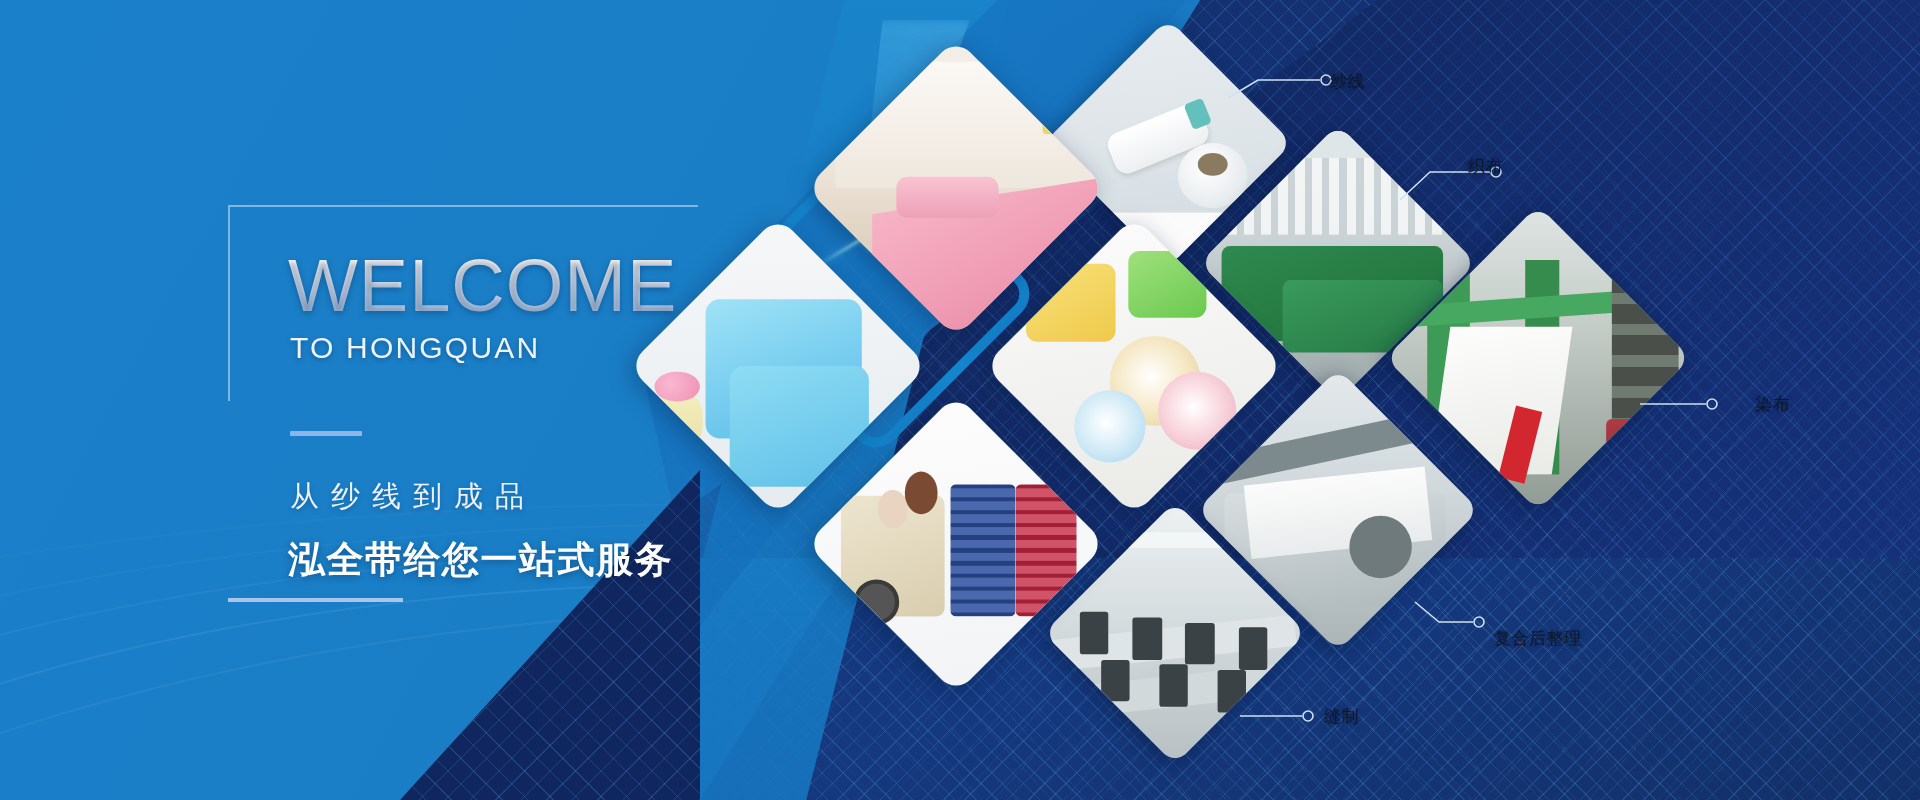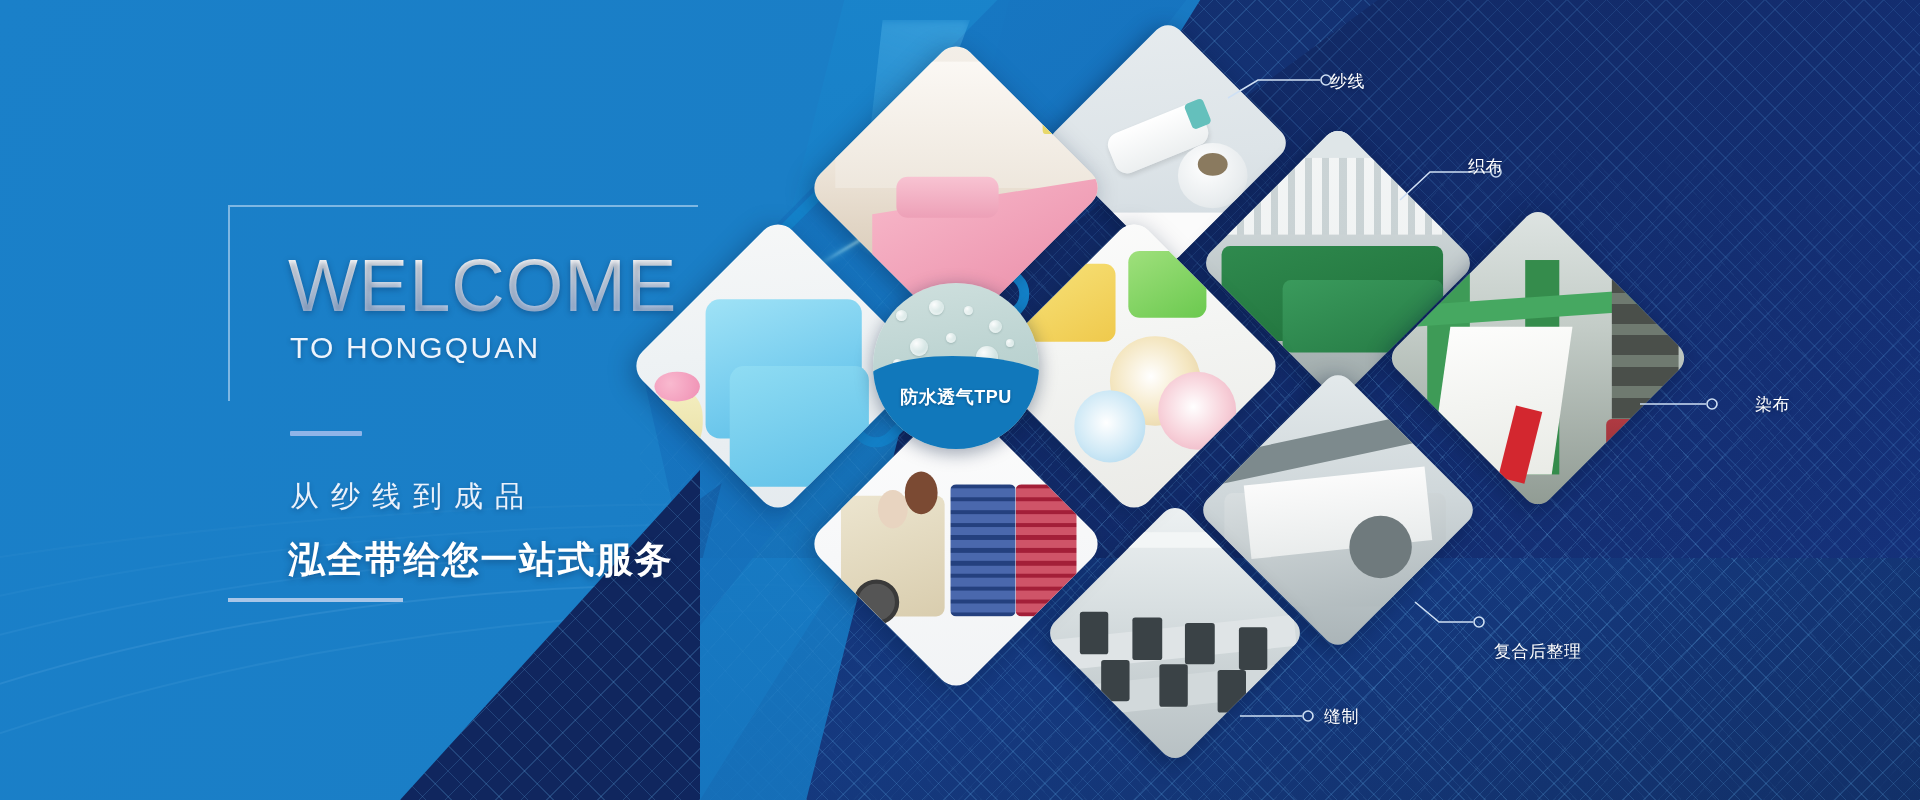--- a/index.html
+++ b/index.html
@@ -295,21 +295,21 @@
   .ph-sew .tbl2{position:absolute;left:4%;top:66%;width:92%;height:12%;background:#d2d9db;transform:rotate(-6deg);}
   .ph-sew .mach{position:absolute;width:11%;height:16%;background:#3a4246;border-radius:2px;}
   .ph-sew .lamp{position:absolute;left:8%;top:12%;width:84%;height:6%;background:#f3f6f6;}
 
   
   .leader{ position:absolute; }
   .leader svg{ display:block; overflow:visible; }
   .leader .dot{ fill:none; stroke:#cfe0f4; stroke-width:1.6; }
   .leader .ln{ stroke:#cfe0f4; stroke-width:1.6; fill:none; }
   .plabel{
-    position:absolute; color:#ffffff; font-size:17px; white-space:nowrap;
+    position:absolute; color:#0f172a; font-size:17px; white-space:nowrap;
     text-shadow:0 1px 4px rgba(2,20,55,.6); letter-spacing:.5px;
   }
 </style>
 </head>
 <body>
 
 <div id="stage">
 
   <div class="bg-base"></div>
 
@@ -386,37 +386,20 @@
       <div class="inner ph-bib">
         <div class="person"></div>
           <div class="head1"></div>
           <div class="head2"></div>
         <div class="wheel"></div>
           <div class="plaid1"></div>
           <div class="plaid2"></div>
       </div>
     </div>
 
-    <div class="tpu" style="left:153px; top:153px;">
-      <div class="drops">
-        <div class="d" style="left:14%;top:16%;width:11px;height:11px;"></div>
-        <div class="d" style="left:34%;top:10%;width:15px;height:15px;"></div>
-        <div class="d" style="left:55%;top:14%;width:9px;height:9px;"></div>
-        <div class="d" style="left:70%;top:22%;width:13px;height:13px;"></div>
-        <div class="d" style="left:22%;top:33%;width:18px;height:18px;"></div>
-        <div class="d" style="left:44%;top:30%;width:10px;height:10px;"></div>
-        <div class="d" style="left:62%;top:38%;width:22px;height:22px;"></div>
-        <div class="d" style="left:12%;top:46%;width:9px;height:9px;"></div>
-        <div class="d" style="left:36%;top:46%;width:12px;height:12px;"></div>
-        <div class="d" style="left:80%;top:34%;width:8px;height:8px;"></div>
-        <div class="d" style="left:50%;top:52%;width:8px;height:8px;"></div>
-      </div>
-      <div class="wave"></div>
-      <div class="tpu-label">防水透气TPU</div>
-    </div>
   </div>
 
   <div class="pdm" style="left:1080px; top:55px;">
     <div class="inner ph-yarn">
       <div class="desk"></div>
         <div class="cone"></div>
         <div class="tip"></div>
       <div class="ball"></div>
         <div class="hole"></div>
     </div>
@@ -471,21 +454,21 @@
         <div class="sheet"></div>
         <div class="drum"></div>
     </div>
   </div>
   <div class="leader" style="left:1415px; top:596px;">
     <svg width="90" height="36">
         <path class="ln" d="M0 6 L24 26 L58 26"></path>
         <circle class="dot" cx="64" cy="26" r="5"></circle>
       </svg>
   </div>
-  <div class="plabel" style="left:1494px; top:640px;font-family:Liberation Mono, monospace;">复合后整理</div>
+  <div class="plabel" style="left:1494px; top:627px;font-family:Liberation Mono, monospace;">复合后整理</div>
 
   <div class="pdm" style="left:1082px; top:540px; width:186px; height:186px;">
     <div class="inner ph-sew">
       <div class="lamp"></div>
       <div class="tbl"></div>
         <div class="tbl2"></div>
       <div class="mach" style="left:14%;top:42%"></div>
       <div class="mach" style="left:34%;top:44%"></div>
       <div class="mach" style="left:54%;top:46%"></div>
       <div class="mach" style="left:74%;top:48%"></div>

